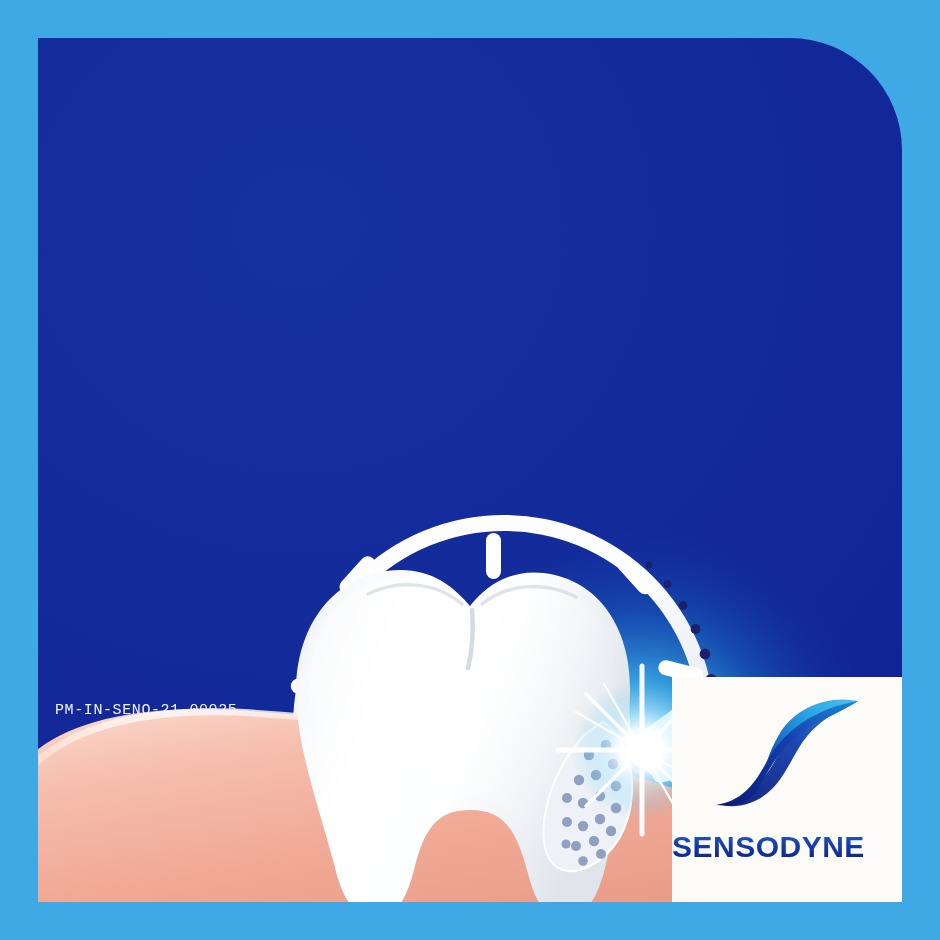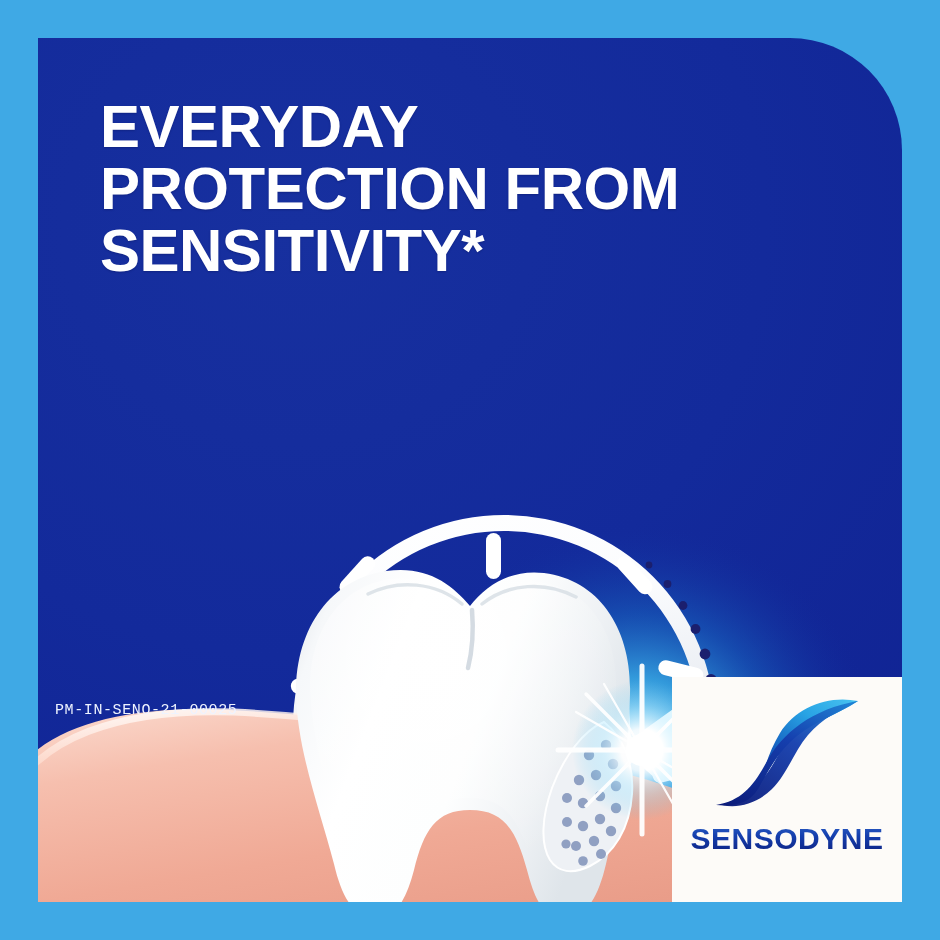--- a/index.html
+++ b/index.html
@@ -103,22 +103,22 @@
     position: absolute;
     left: 36px;
     top: 16px;
     width: 160px;
     height: 120px;
   }
   .brand-wordmark {
     position: absolute;
     left: 0;
     right: 0;
-    bottom: 46px;
-    text-align: center;
+    bottom: 38px;
+    text-align: left;
     font-family: "Liberation Sans", sans-serif;
     font-weight: 700;
     font-size: 30px;
     letter-spacing: 0.5px;
     background: linear-gradient(180deg, #2f64c8 0%, #153fae 40%, #0d1f7d 100%);
     -webkit-background-clip: text;
     background-clip: text;
     color: transparent;
     -webkit-text-fill-color: transparent;
   }
@@ -333,23 +333,20 @@
               <line x1="604" y1="712" x2="670" y2="750" stroke-width="2.2"></line>
             </g>
             <circle cx="604" cy="712" r="16" fill="#ffffff"></circle>
           </g>
 
         </g>
       </svg>
     </div>
 
     <div class="headline-block">
-      <h1 class="headline">EVERYDAY
-PROTECTION FROM
-SENSITIVITY*</h1>
     </div>
 
     <div class="job-code">PM-IN-SENO-21-00025</div>
 
     <div class="brand-panel">
       <div class="brand-swoosh">
         <svg width="160" height="120" viewBox="0 0 160 120" xmlns="http://www.w3.org/2000/svg">
           <defs>
             <linearGradient id="swooshTop" x1="1" y1="0" x2="0.1" y2="1">
               <stop offset="0%" stop-color="#49c3f0"></stop>

